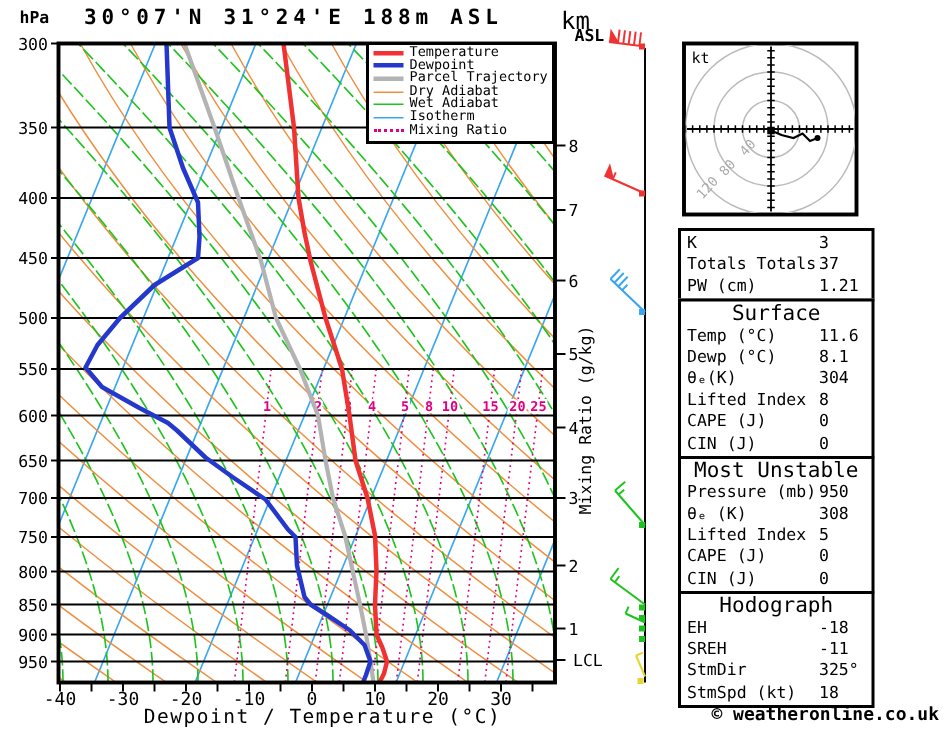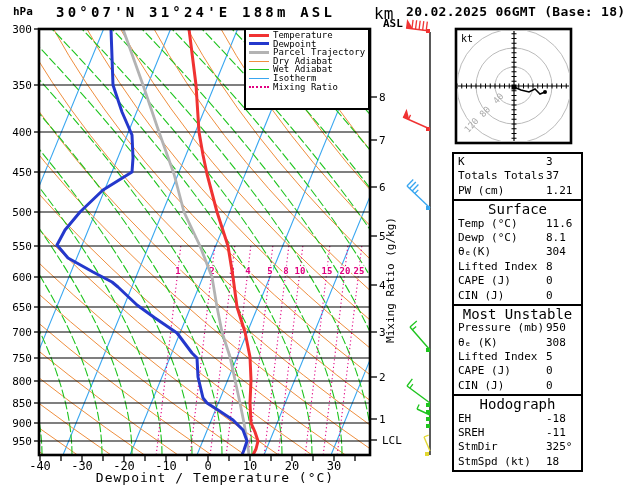--- a/index.html
+++ b/index.html
@@ -5,21 +5,21 @@
   html,body{margin:0;padding:0;background:#fff;}
   .stage{position:relative;width:629px;height:486px;background:#fff;overflow:hidden;
          font-family:"DejaVu Sans Mono",monospace;color:#000;}
   .stage svg{position:absolute;left:0;top:0;}
   .abs{position:absolute;white-space:pre;}
   .hpa{left:13px;top:5px;font-size:11px;font-weight:bold;}
   .station{left:56px;top:4px;font-size:14px;font-weight:bold;letter-spacing:3.2px;}
   .km{left:374px;top:4px;font-size:16px;font-weight:normal;}
   .asl{left:383px;top:17px;font-size:11px;font-weight:bold;}
   .runtitle{left:406px;top:4px;font-size:13px;font-weight:bold;letter-spacing:0.3px;}
-  .legend{left:244px;top:28px;width:126px;height:82px;background:#fff;border:2px solid #000;
+  .legend{left:244px;top:28px;width:126px;height:68px;background:#fff;border:2px solid #000;
           box-sizing:border-box;padding:1px 0 0 2px;z-index:3;}
   .legend-row{display:flex;align-items:center;height:8.6px;line-height:8.6px;font-size:9px;}
   .legend-swatch{width:20px;margin:0 4px 0 1px;flex:0 0 auto;}
   .infopanel{left:452px;top:154px;width:131px;z-index:3;}
   .info-section{border:2px solid #000;background:#fff;margin-top:-2px;box-sizing:border-box;
                 padding:1px 0;}
   .info-header{text-align:center;font-size:14px;line-height:14.4px;height:14.4px;}
   .info-row{position:relative;font-size:11px;line-height:14.4px;height:14.4px;padding-left:4px;}
   .info-val{position:absolute;left:92px;top:0;}
   .footer{right:3px;top:469px;font-size:12px;font-weight:bold;}
@@ -318,16 +318,16 @@
           <rect x="511.5" y="84.5" width="5" height="5" fill="#000"></rect>
           <circle cx="545" cy="92" r="2" fill="#000"></circle>
         </g>
         <text x="461" y="42" fill="#000" font-family="&quot;DejaVu Sans Mono&quot;, monospace" font-size="10">kt</text>
       </g>
     </svg>
   <div class="abs hpa">hPa</div>
   <div class="abs station">30°07'N 31°24'E 188m ASL</div>
   <div class="abs km">km</div>
   <div class="abs asl">ASL</div>
-  <div class="abs runtitle">20.02.2025 06GMT (Base: 18)</div>
   <div class="abs legend" id="legend-box"><div class="legend-row"><div class="legend-swatch" style="border-top: 3px solid rgb(240, 50, 50);"></div><span>Temperature</span></div><div class="legend-row"><div class="legend-swatch" style="border-top: 3px solid rgb(36, 56, 204);"></div><span>Dewpoint</span></div><div class="legend-row"><div class="legend-swatch" style="border-top: 3px solid rgb(179, 179, 179);"></div><span>Parcel Trajectory</span></div><div class="legend-row"><div class="legend-swatch" style="border-top: 1.6px solid rgb(239, 143, 63);"></div><span>Dry Adiabat</span></div><div class="legend-row"><div class="legend-swatch" style="border-top: 1.6px solid rgb(30, 196, 30);"></div><span>Wet Adiabat</span></div><div class="legend-row"><div class="legend-swatch" style="border-top: 1.6px solid rgb(56, 166, 240);"></div><span>Isotherm</span></div><div class="legend-row"><div class="legend-swatch" style="border-top: 2px dotted rgb(224, 0, 128);"></div><span>Mixing Ratio</span></div></div>
   <div class="abs infopanel" id="info-panel"><div class="info-section"><div class="info-row"><span>K</span><span class="info-val">3</span></div><div class="info-row"><span>Totals Totals</span><span class="info-val">37</span></div><div class="info-row"><span>PW (cm)</span><span class="info-val">1.21</span></div></div><div class="info-section"><div class="info-header">Surface</div><div class="info-row"><span>Temp (°C)</span><span class="info-val">11.6</span></div><div class="info-row"><span>Dewp (°C)</span><span class="info-val">8.1</span></div><div class="info-row"><span>θₑ(K)</span><span class="info-val">304</span></div><div class="info-row"><span>Lifted Index</span><span class="info-val">8</span></div><div class="info-row"><span>CAPE (J)</span><span class="info-val">0</span></div><div class="info-row"><span>CIN (J)</span><span class="info-val">0</span></div></div><div class="info-section"><div class="info-header">Most Unstable</div><div class="info-row"><span>Pressure (mb)</span><span class="info-val">950</span></div><div class="info-row"><span>θₑ (K)</span><span class="info-val">308</span></div><div class="info-row"><span>Lifted Index</span><span class="info-val">5</span></div><div class="info-row"><span>CAPE (J)</span><span class="info-val">0</span></div><div class="info-row"><span>CIN (J)</span><span class="info-val">0</span></div></div><div class="info-section"><div class="info-header">Hodograph</div><div class="info-row"><span>EH</span><span class="info-val">-18</span></div><div class="info-row"><span>SREH</span><span class="info-val">-11</span></div><div class="info-row"><span>StmDir</span><span class="info-val">325°</span></div><div class="info-row"><span>StmSpd (kt)</span><span class="info-val">18</span></div></div></div>
+  <div class="abs footer">© weatheronline.co.uk</div>
 </div>
 
 </body></html>

